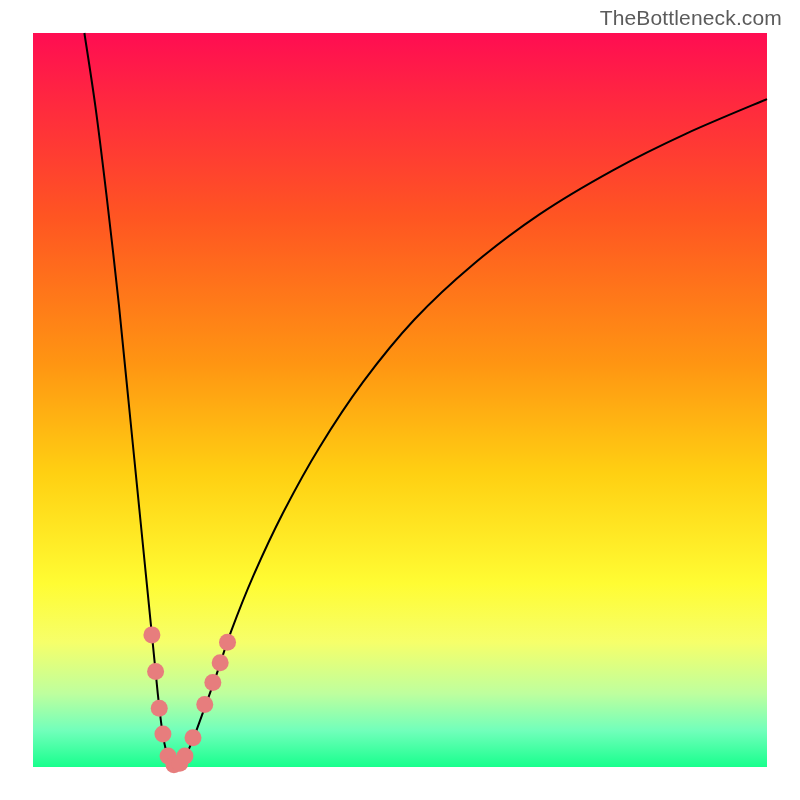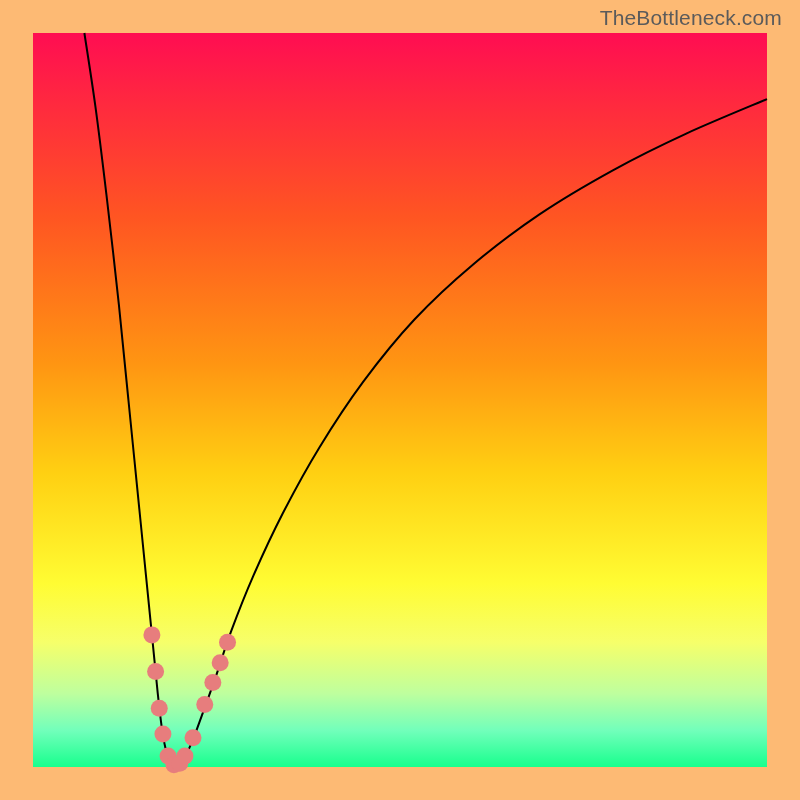--- a/index.html
+++ b/index.html
@@ -8,21 +8,21 @@
     width: 800px;
     height: 800px;
     overflow: hidden;
     background: #000;
     font-family: Arial, Helvetica, sans-serif;
   }
   .frame {
     position: relative;
     width: 800px;
     height: 800px;
-    background: #fdba74;
+    background: #ffffff;
   }
   .plot-area {
     position: absolute;
     background: linear-gradient(
       to bottom,
       #ff0d52 0%,
       #ff2a3e 10%,
       #ff5522 25%,
       #ff9512 45%,
       #ffd012 60%,

